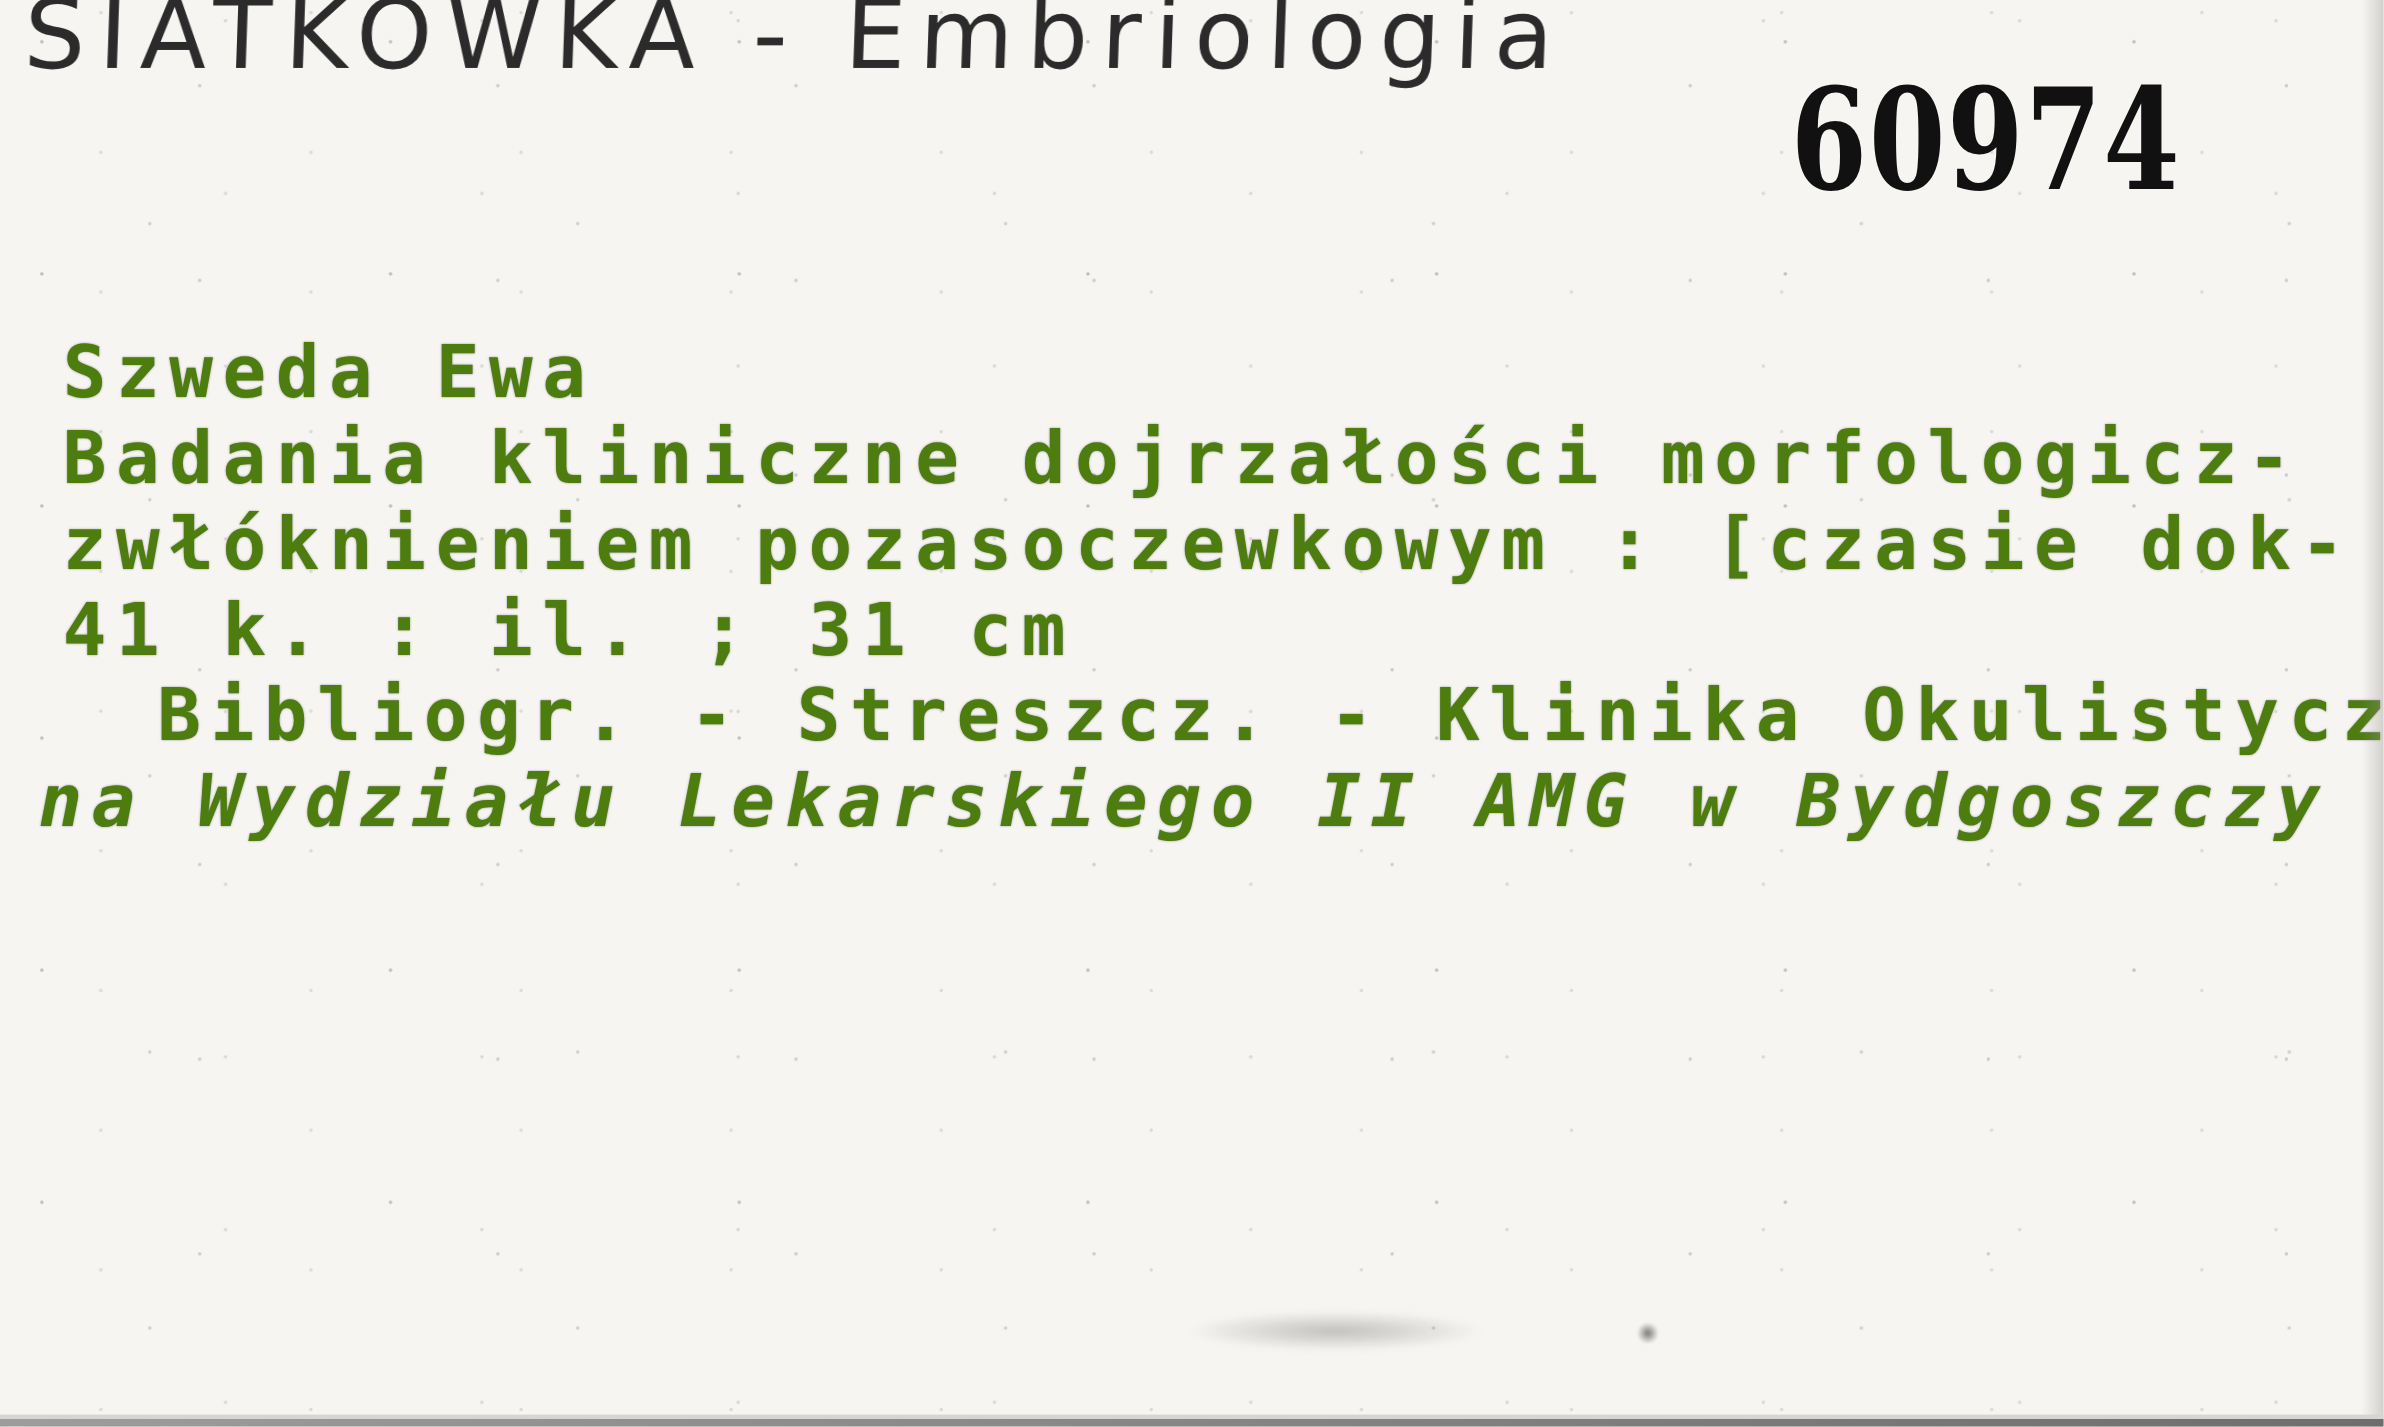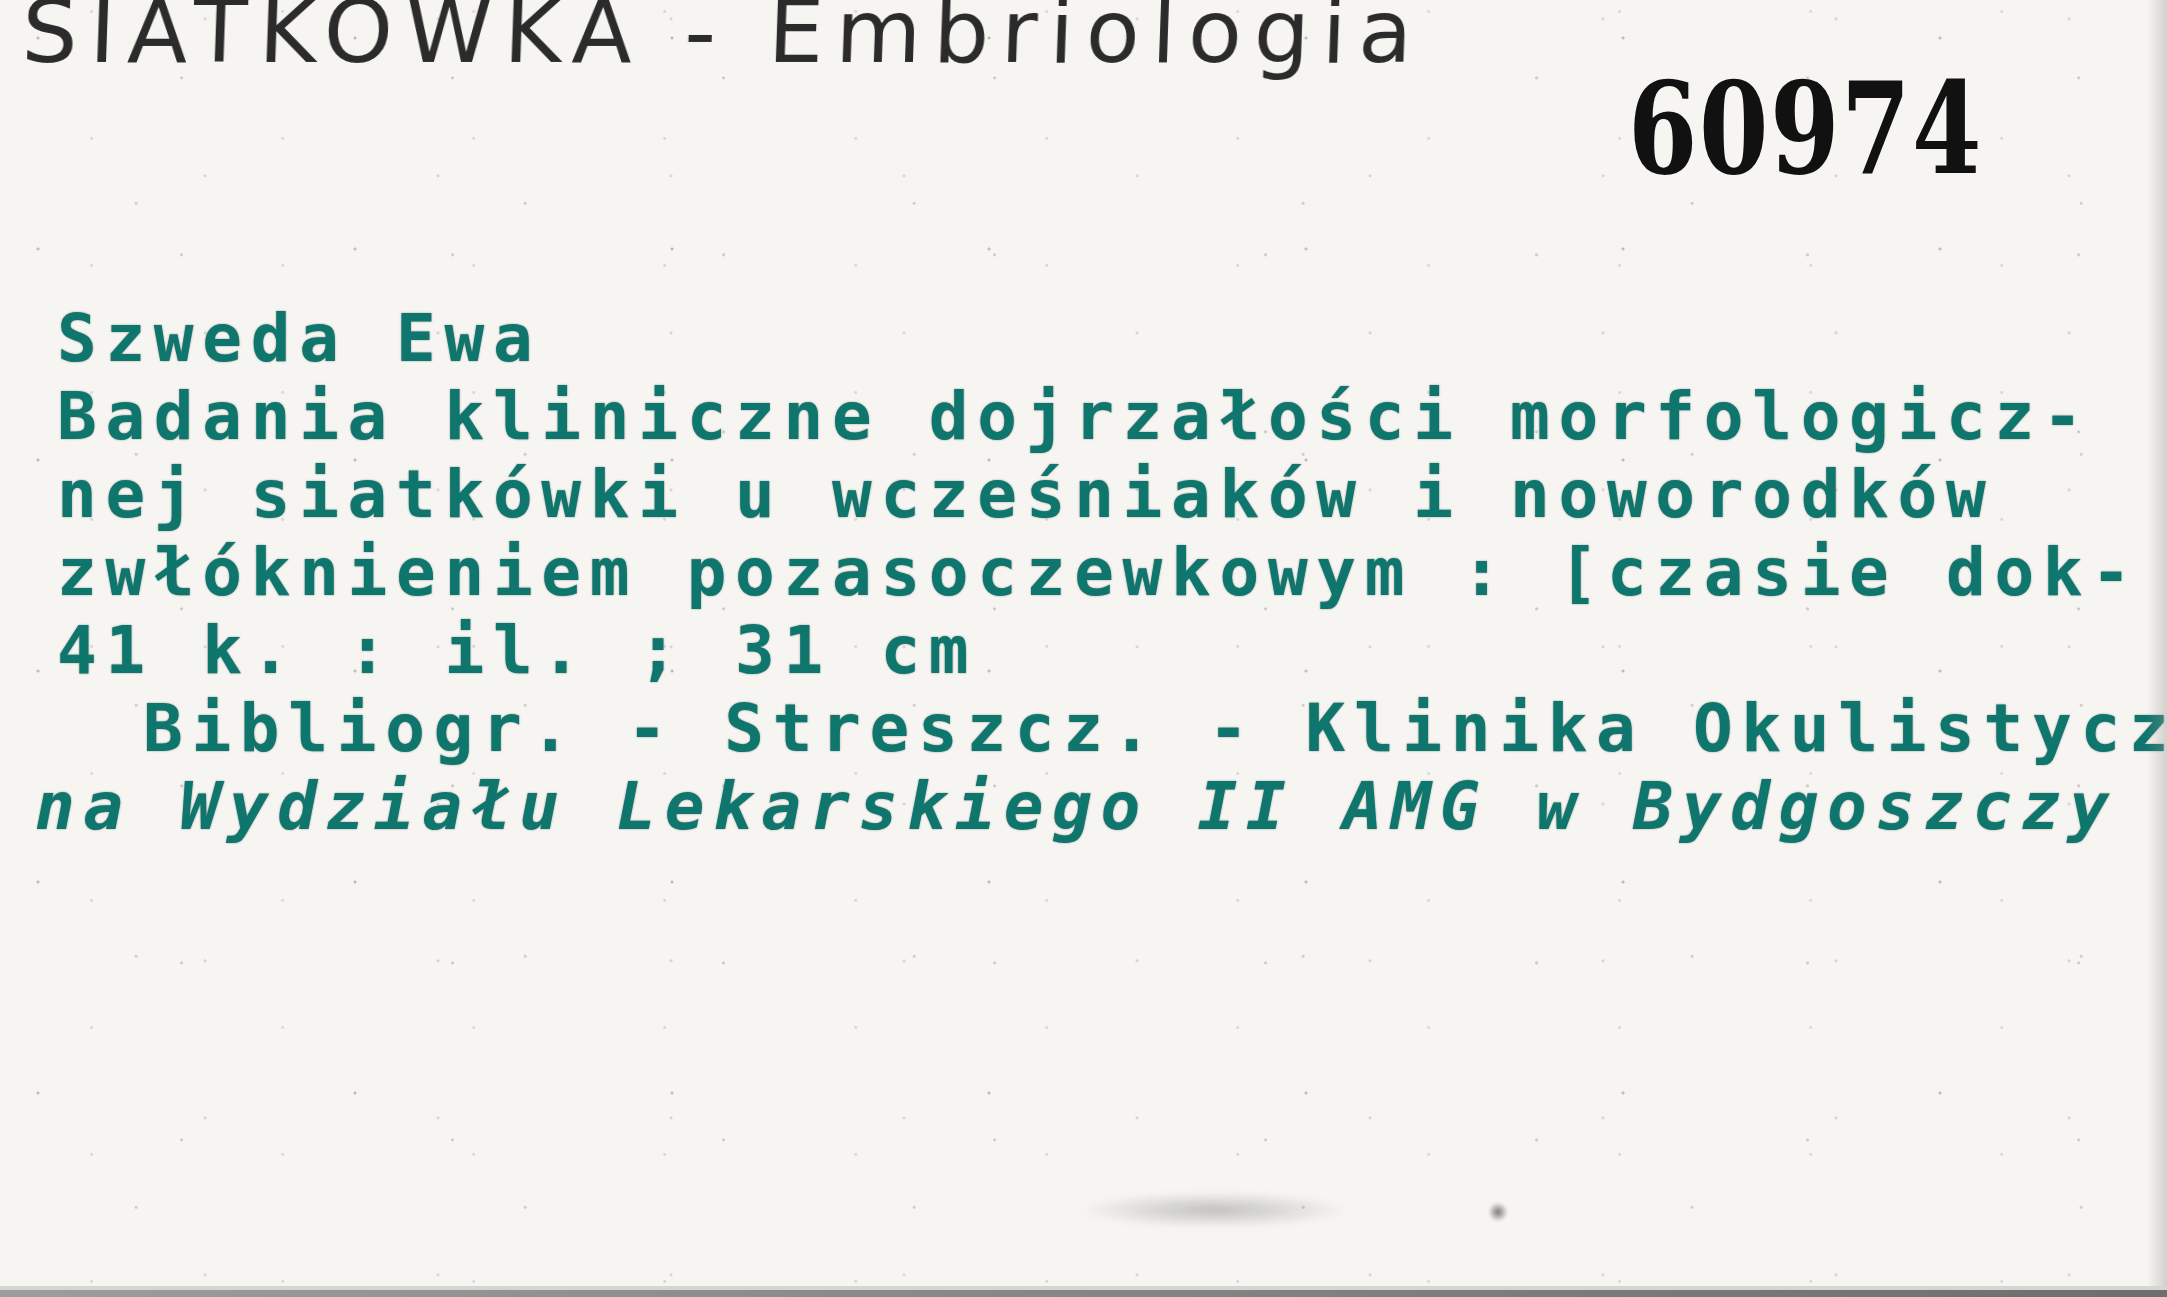--- a/index.html
+++ b/index.html
@@ -69,21 +69,21 @@
   .typed {
     position: absolute;
     left: 57px;
     top: 300px;
     width: 2110px;
     font-family: "DejaVu Sans Mono", monospace;
     font-weight: bold;
     font-size: 66px;
     line-height: 78px;
     letter-spacing: 8.7px;
-    color: #0f766e;
+    color: #4d7c0f;
     filter: blur(0.45px);
     text-shadow: 0 0 2px rgba(20,20,20,.45);
   }
   .typed .line {
     height: 78px;
     white-space: nowrap;
   }
   .typed .line.indent { padding-left: 86px; }
   .typed .line.shift-left { margin-left: -22px; font-style: italic; }
 
@@ -141,21 +141,20 @@
 
   <div class="noise"></div>
 
   <div class="subject">SIATKÓWKA - Embriologia</div>
 
   <div class="stamp">60974</div>
 
   <div class="typed">
     <div class="line">Szweda Ewa</div>
     <div class="line">Badania kliniczne dojrzałości morfologicz-</div>
-    <div class="line">nej siatkówki u wcześniaków i noworodków</div>
     <div class="line">zwłóknieniem pozasoczewkowym : [czasie dok-</div>
     <div class="line">41 k. : il. ; 31 cm</div>
     <div class="line indent">Bibliogr. - Streszcz. - Klinika Okulistycz</div>
     <div class="line shift-left">na Wydziału Lekarskiego II AMG w Bydgoszczy</div>
   </div>
 
   <div class="smudge"></div>
   <div class="ink-dot"></div>
   <div class="right-edge"></div>
   <div class="bottom-edge">

